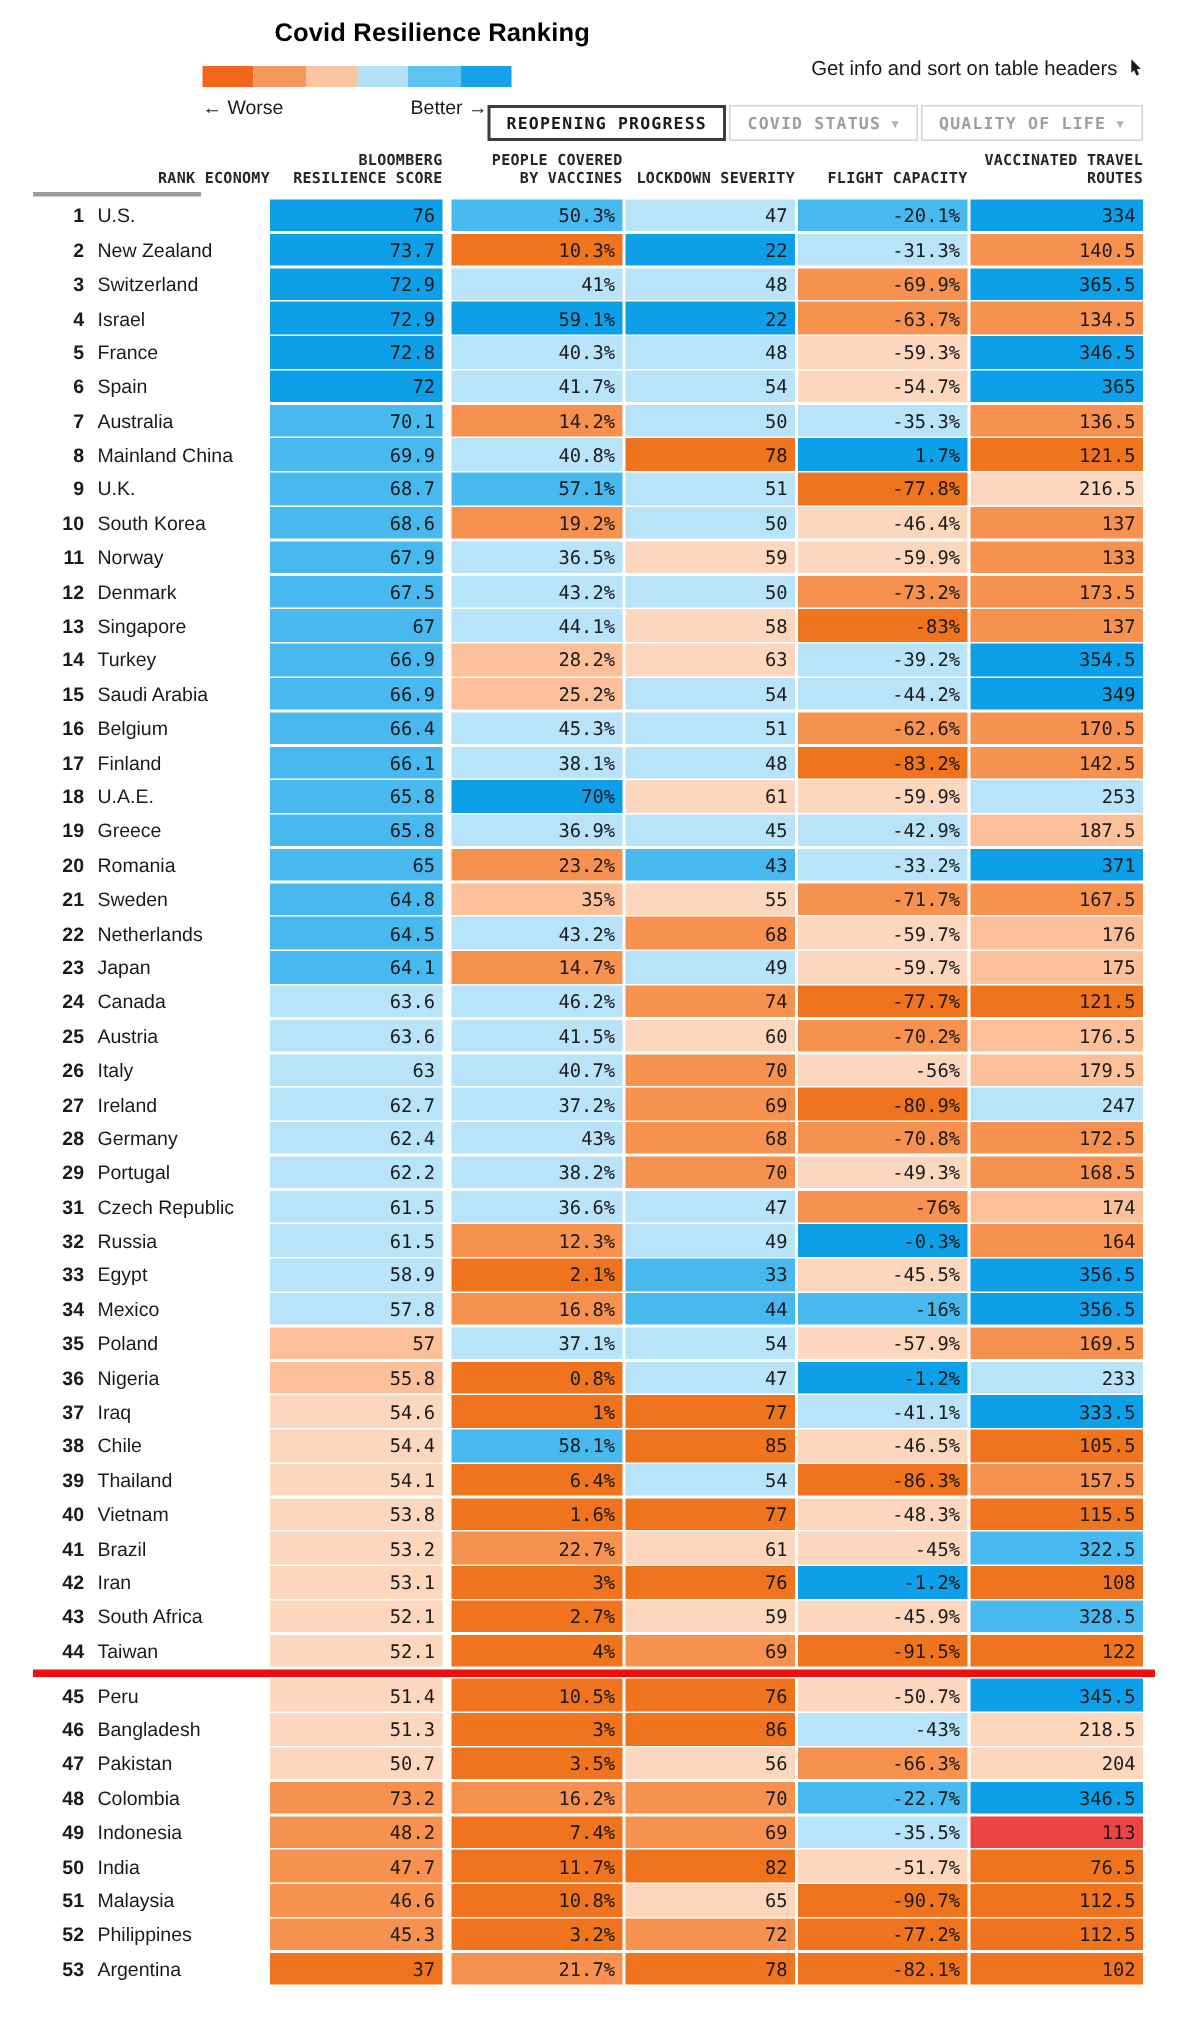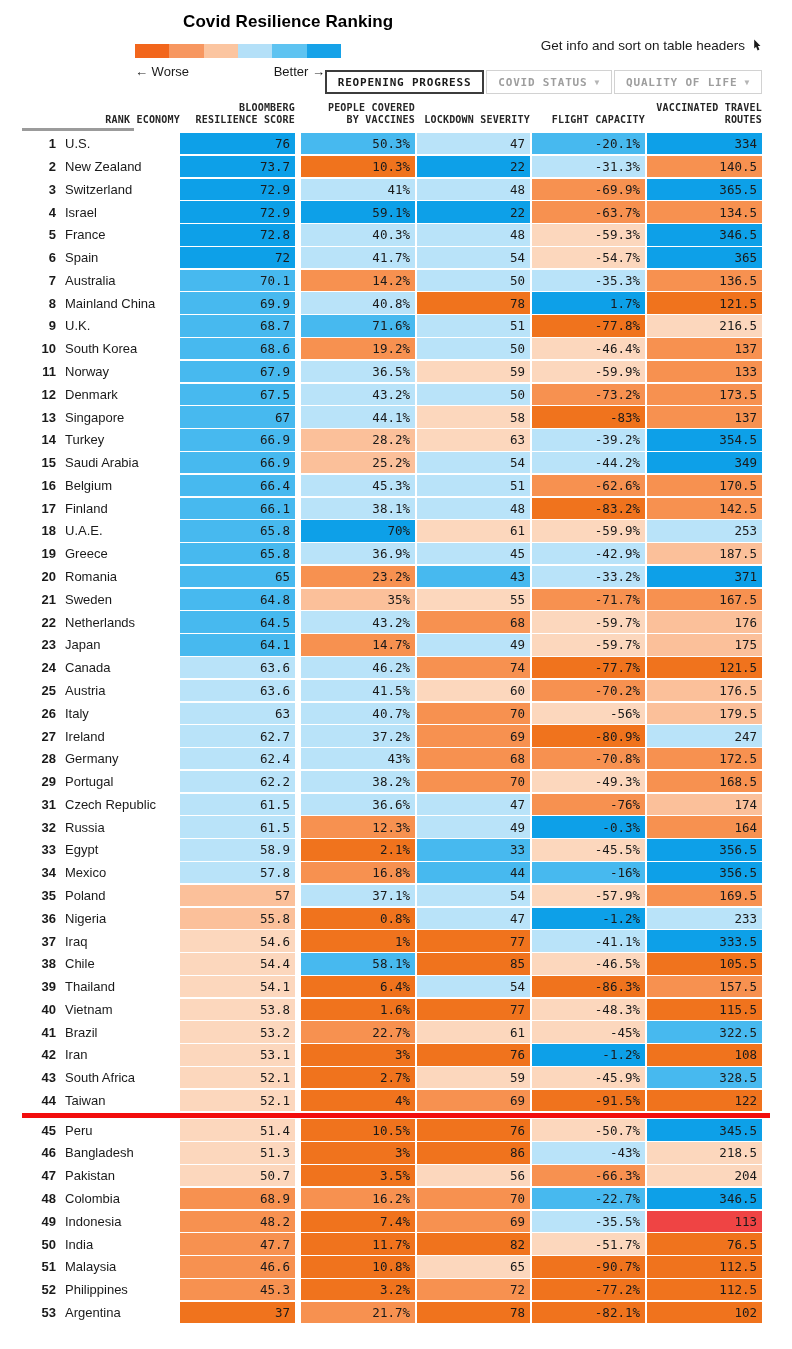--- a/index.html
+++ b/index.html
@@ -197,21 +197,21 @@
         <div class="cell c-lock" style="background: rgb(240, 115, 29);">78</div>
         <div class="cell c-flight" style="background: rgb(13, 160, 232);">1.7%</div>
         <div class="cell c-routes" style="background: rgb(240, 115, 29);">121.5</div>
       </div>
       <div class="row">
         <div class="re">
           <span class="rank">9</span>
           <span class="econ">U.K.</span>
         </div>
         <div class="cell c-score" style="background: rgb(71, 185, 239);">68.7</div>
-        <div class="cell c-vacc" style="background: rgb(71, 185, 239);">71.6%</div>
+        <div class="cell c-vacc" style="background: rgb(71, 185, 239);">57.1%</div>
         <div class="cell c-lock" style="background: rgb(185, 227, 249);">51</div>
         <div class="cell c-flight" style="background: rgb(240, 115, 29);">-77.8%</div>
         <div class="cell c-routes" style="background: rgb(252, 215, 189);">216.5</div>
       </div>
       <div class="row">
         <div class="re">
           <span class="rank">10</span>
           <span class="econ">South Korea</span>
         </div>
         <div class="cell c-score" style="background: rgb(71, 185, 239);">68.6</div>
@@ -615,21 +615,21 @@
         <div class="cell c-vacc" style="background: rgb(240, 115, 29);">3.5%</div>
         <div class="cell c-lock" style="background: rgb(252, 215, 189);">56</div>
         <div class="cell c-flight" style="background: rgb(247, 145, 80);">-66.3%</div>
         <div class="cell c-routes" style="background: rgb(252, 215, 189);">204</div>
       </div>
       <div class="row">
         <div class="re">
           <span class="rank">48</span>
           <span class="econ">Colombia</span>
         </div>
-        <div class="cell c-score" style="background: rgb(247, 145, 80);">68.9</div>
+        <div class="cell c-score" style="background: rgb(247, 145, 80);">73.2</div>
         <div class="cell c-vacc" style="background: rgb(247, 145, 80);">16.2%</div>
         <div class="cell c-lock" style="background: rgb(247, 145, 80);">70</div>
         <div class="cell c-flight" style="background: rgb(71, 185, 239);">-22.7%</div>
         <div class="cell c-routes" style="background: rgb(13, 160, 232);">346.5</div>
       </div>
       <div class="row">
         <div class="re">
           <span class="rank">49</span>
           <span class="econ">Indonesia</span>
         </div>

